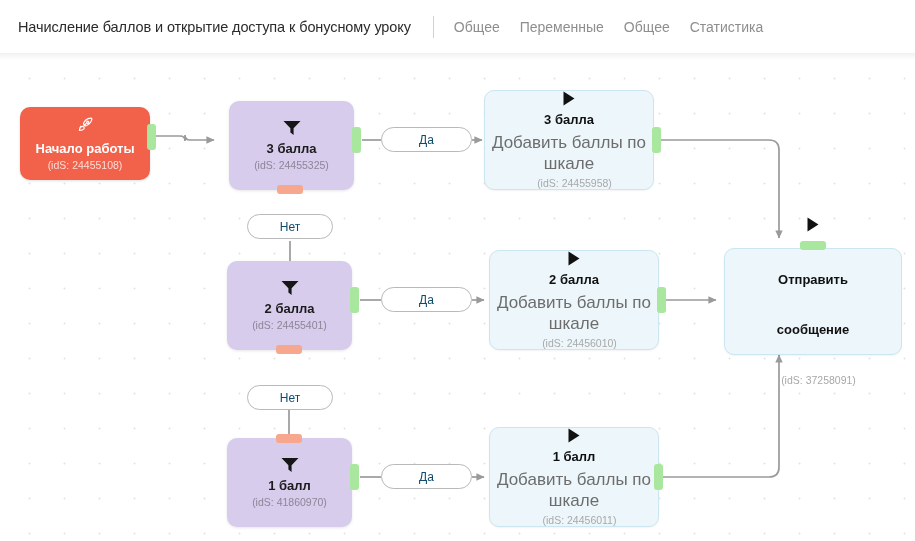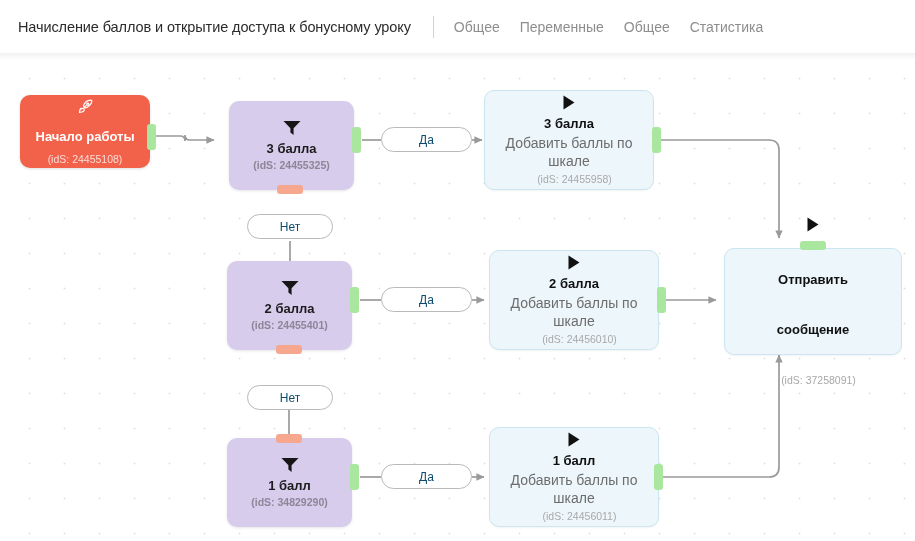--- a/index.html
+++ b/index.html
@@ -65,39 +65,39 @@
   .node {
     position: absolute;
     border-radius: 10px;
     z-index: 10;
     display: flex; flex-direction: column;
     align-items: center; justify-content: center;
     text-align: center;
     padding: 8px 6px;
   }
   .node-title { font-size: 13px; font-weight: bold; line-height: 1.18; }
-  .node-sub   { font-size: 14px; line-height: 1.25; margin-top: 4px; }
+  .node-sub   { font-size: 17px; line-height: 1.25; margin-top: 4px; }
   .node-id    { font-size: 10.5px; line-height: 1.2; margin-top: 3px; }
 
   
   .node-start {
     background: #F2614A;
     box-shadow: 0 1px 3px rgba(0,0,0,0.13);
   }
   .node-start .node-title { color: #ffffff; }
   .node-start .node-id { color: rgba(255,255,255,0.78); }
   .rocket { font-size: 16px; line-height: 1; margin-bottom: 5px; color:#fff; }
 
   
   .node-cond {
     background: #D7CCEC;
     box-shadow: 0 1px 3px rgba(0,0,0,0.10);
   }
   .node-cond .node-title { color: #1b1b1b; }
-  .node-cond .node-id { color: #8d8598; font-weight: bold; }
+  .node-cond .node-id { color: #8d8598; }
   .funnel { margin-bottom: 4px; line-height: 0; }
 
   
   .node-act {
     background: #EDF7FB;
     border: 1px solid #CBE6F0;
     box-shadow: 0 1px 2px rgba(0,0,0,0.05);
   }
   .node-act .node-title { color: #101010; }
   .node-act .node-sub { color: #6d6d6d; }
@@ -172,21 +172,21 @@
         <path d="M472,424 L484,424" marker-end="url(#arr)"></path>
 
         <path d="M661,87 L769,87 Q779,87 779,97 L779,185" marker-end="url(#arr)"></path>
 
         <path d="M666,247 L716,247" marker-end="url(#arr)"></path>
 
         <path d="M663,424 L769,424 Q779,424 779,414 L779,302" marker-end="url(#arr)"></path>
       </g>
     </svg>
 
-    <div class="node node-start" style="left:20px; top:42px; width:130px; height:73px;gap:6px;">
+    <div class="node node-start" style="left:20px; top:54px; width:130px; height:73px;">
       <div class="rocket">
         <svg width="17" height="17" viewBox="0 0 24 24" fill="none" stroke="#ffffff" stroke-width="1.7" stroke-linecap="round" stroke-linejoin="round">
           <path d="M5.5 14.5c-1.6 1.6-2 6-2 6s4.4-.4 6-2c.9-.9.9-2.3 0-3.2-.9-.9-2.3-.9-3.2 0z"></path>
           <path d="M13 10.5l-3 3M20.8 3.2C19 2.8 12.9 3 9.7 9.3c-1 2-.3 3.1.4 3.8.7.7 1.8 1.4 3.8.4C20.2 10.3 21.2 5 20.8 3.2z"></path>
           <circle cx="15.2" cy="8.8" r="1.5"></circle>
         </svg>
       </div>
       <div class="node-title">Начало работы</div>
       <div class="node-id">(idS: 24455108)</div>
     </div>
@@ -216,21 +216,21 @@
     <div class="handle handle-green h-right" style="left:350px; top:234px;"></div>
     <div class="handle handle-orange h-bot" style="left:276px; top:292px;"></div>
 
     <div class="node node-cond" style="left:227px; top:385px; width:125px; height:89px;">
       <div class="funnel">
         <svg width="20" height="18" viewBox="0 0 20 18">
             <path d="M1.5 2 L18.5 2 L11.6 9.2 L11.6 16 L8.4 13.6 L8.4 9.2 Z" fill="#161616"></path>
           </svg>
       </div>
       <div class="node-title">1 балл</div>
-      <div class="node-id">(idS: 34829290)</div>
+      <div class="node-id">(idS: 41860970)</div>
     </div>
     <div class="handle handle-green h-right" style="left:350px; top:411px;"></div>
     <div class="handle handle-orange h-top" style="left:276px; top:381px;"></div>
 
     <div class="node node-act" style="left:484px; top:37px; width:170px; height:100px;">
       <div class="play">
         <svg width="16" height="17" viewBox="0 0 16 17">
             <path d="M2.5 1.5 L13.5 8.5 L2.5 15.5 Z" fill="#111111"></path>
           </svg>
       </div>

